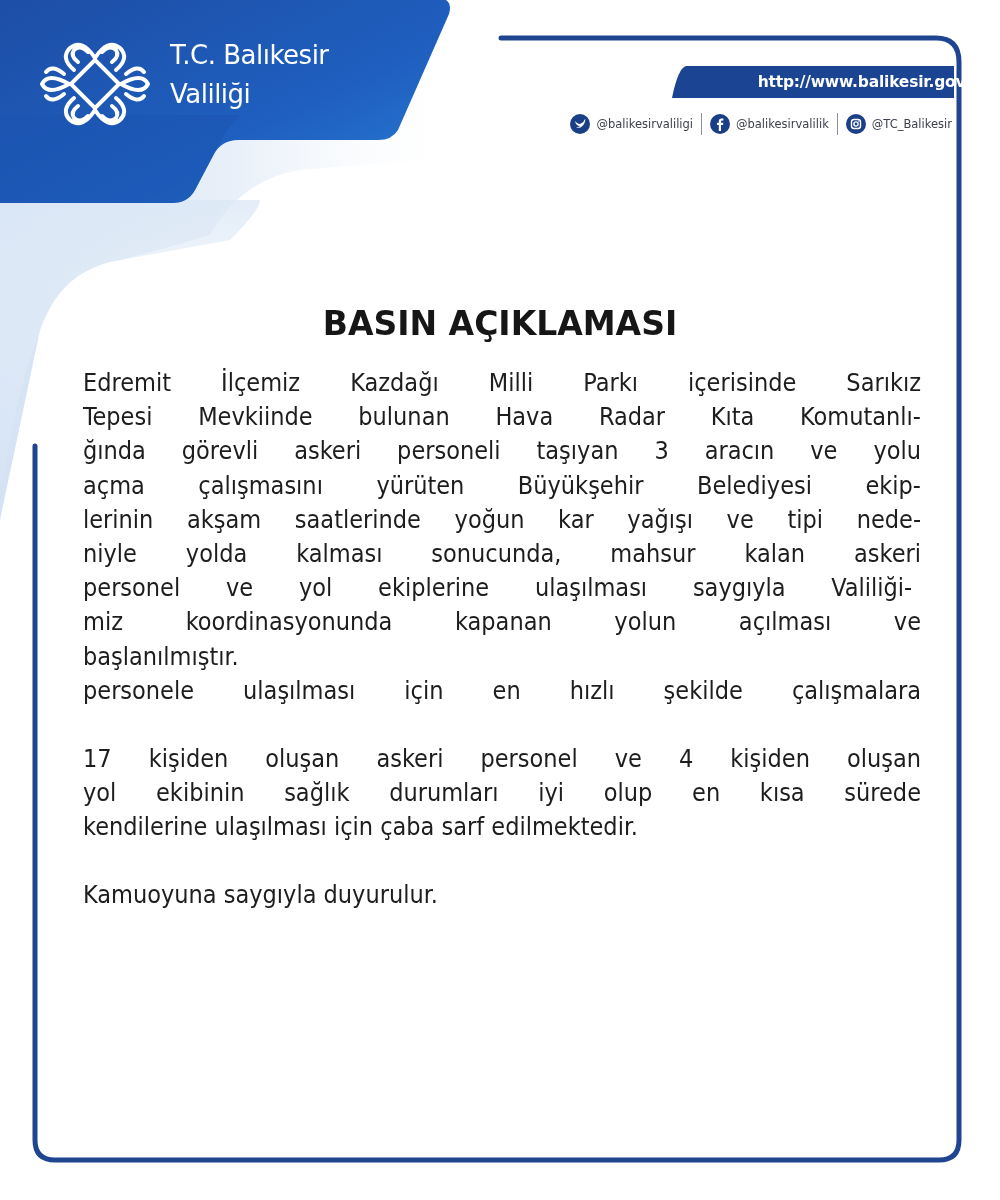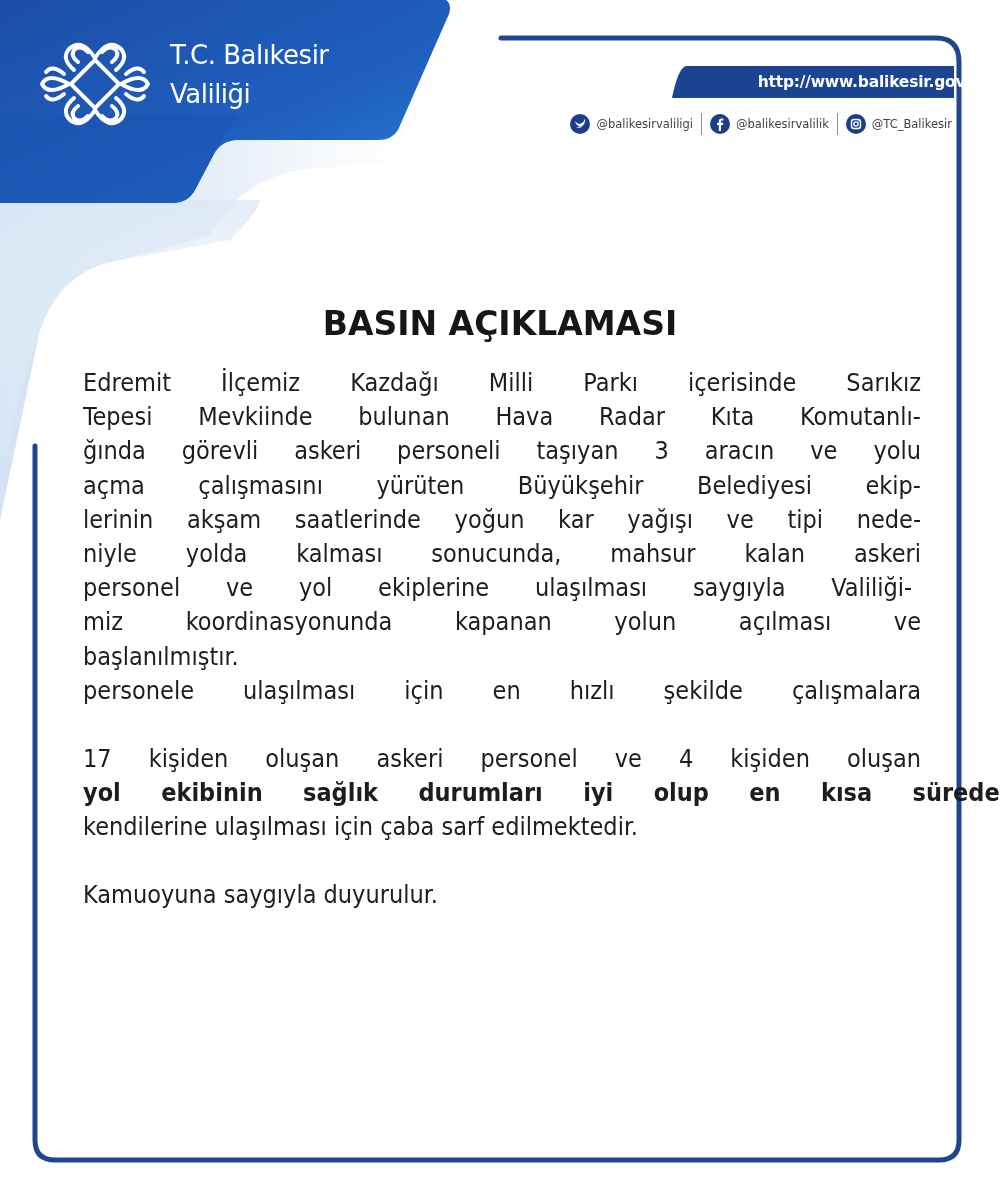--- a/index.html
+++ b/index.html
@@ -262,21 +262,21 @@
     <div class="line">
         <span style="display: inline-block; white-space: nowrap; word-spacing: 41.9297px;">personele ulaşılması için en hızlı şekilde çalışmalara</span>
       </div>
   </div>
   <div class="para-gap"></div>
   <div>
     <div class="line">
         <span style="display: inline-block; white-space: nowrap; word-spacing: 29.916px;">17 kişiden oluşan askeri personel ve 4 kişiden oluşan</span>
       </div>
     <div class="line">
-        <span style="display: inline-block; white-space: nowrap; word-spacing: 32.5605px; font-weight: bold;">yol ekibinin sağlık durumları iyi olup en kısa sürede</span>
+        <span style="display: inline-block; white-space: nowrap; word-spacing: 32.5605px;">yol ekibinin sağlık durumları iyi olup en kısa sürede</span>
       </div>
     <div class="line last">
         <span style="display: inline-block; white-space: nowrap;">kendilerine ulaşılması için çaba sarf edilmektedir.</span>
       </div>
   </div>
   <div class="para-gap"></div>
   <div>
     <div class="line last">
         <span style="display: inline-block; white-space: nowrap;">Kamuoyuna saygıyla duyurulur.</span>
       </div>

